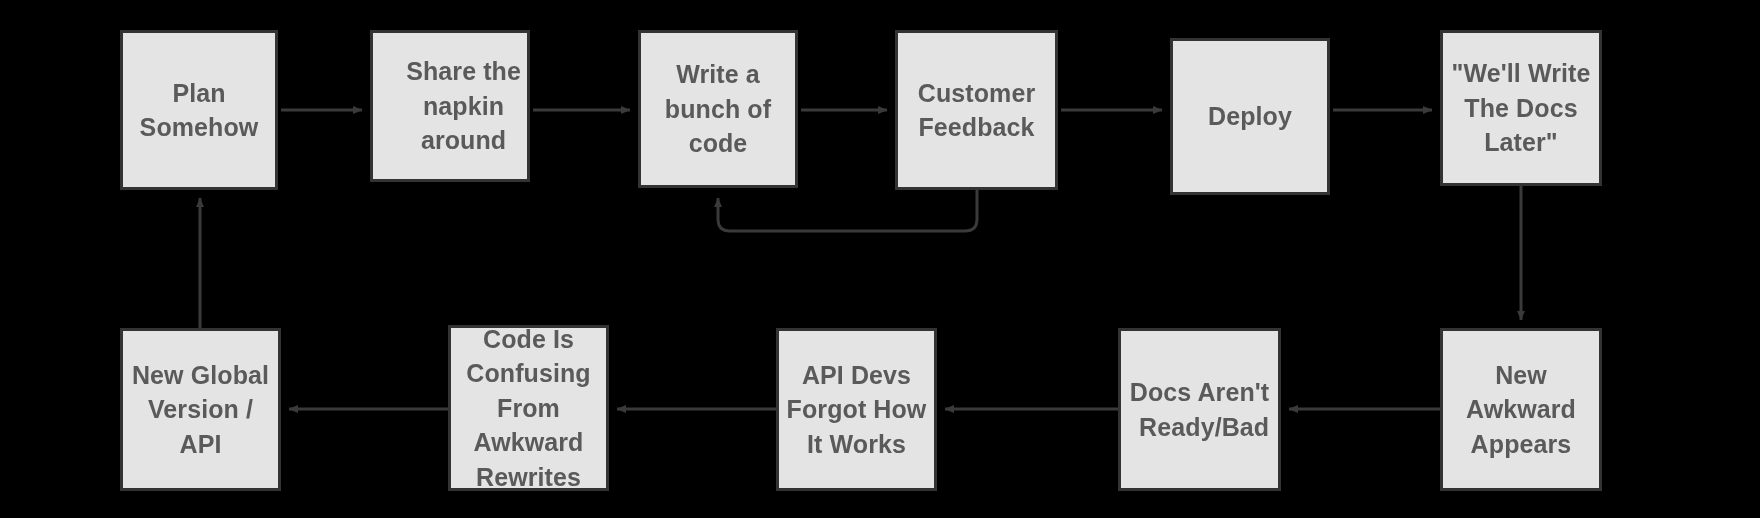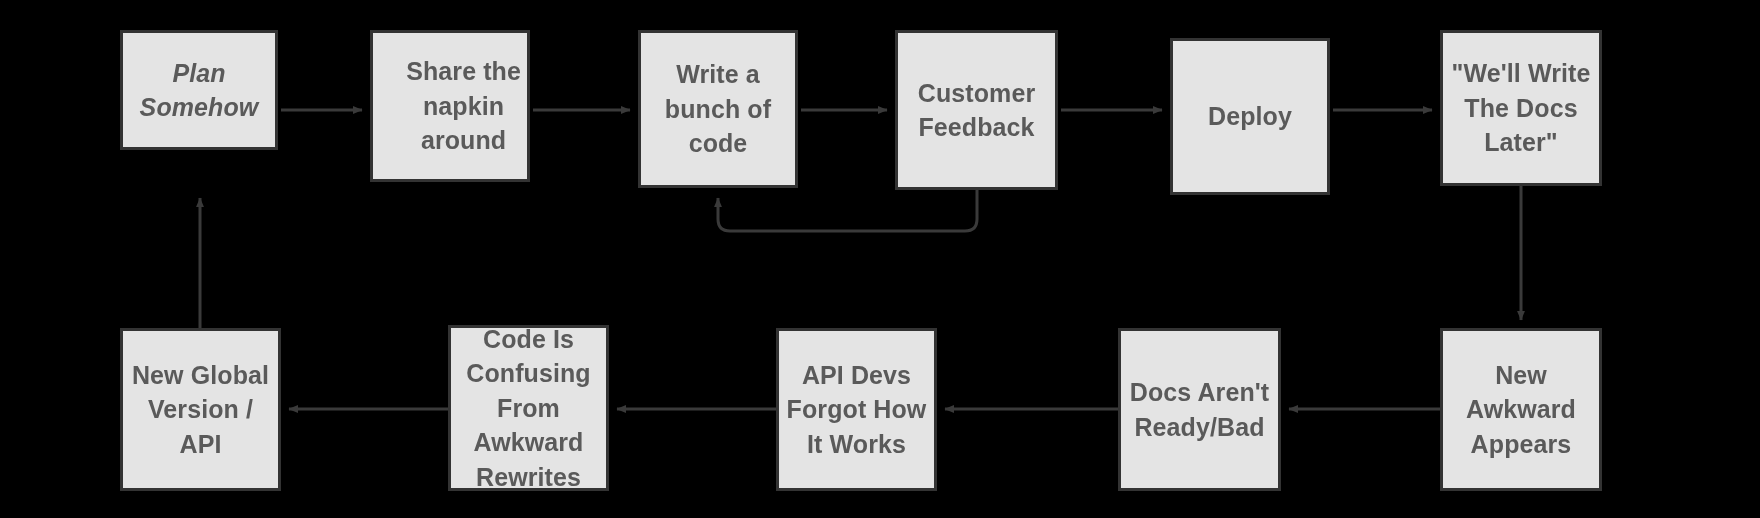--- a/index.html
+++ b/index.html
@@ -70,21 +70,21 @@
     <line x1="1521" y1="186" x2="1521" y2="320" stroke="#3a3a3a" stroke-width="3" marker-end="url(#arrowend)"></line>
 
     <line x1="1440" y1="409" x2="1289" y2="409" stroke="#3a3a3a" stroke-width="3" marker-end="url(#arrowend)"></line>
     <line x1="1118" y1="409" x2="945" y2="409" stroke="#3a3a3a" stroke-width="3" marker-end="url(#arrowend)"></line>
     <line x1="776" y1="409" x2="617" y2="409" stroke="#3a3a3a" stroke-width="3" marker-end="url(#arrowend)"></line>
     <line x1="448" y1="409" x2="289" y2="409" stroke="#3a3a3a" stroke-width="3" marker-end="url(#arrowend)"></line>
 
     <line x1="200" y1="328" x2="200" y2="198" stroke="#3a3a3a" stroke-width="3" marker-end="url(#arrowend)"></line>
   </svg>
 
-  <div class="node" style="left: 120px; top: 30px; width: 158px; height: 120px; background: rgb(228, 228, 228); border-color: rgb(51, 51, 51); color: rgb(90, 90, 90); font-style: italic;">
+  <div class="node" style="left: 120px; top: 30px; width: 158px; height: 160px; background: rgb(228, 228, 228); border-color: rgb(51, 51, 51); color: rgb(90, 90, 90);">
     <span class="node-label">Plan
 Somehow</span>
   </div>
 
   <div class="node" style="left: 370px; top: 30px; width: 160px; height: 152px; background: rgb(228, 228, 228); border-color: rgb(51, 51, 51); color: rgb(90, 90, 90); justify-content: flex-end;">
     <span class="node-label">Share the
 napkin
 around</span>
   </div>
 
@@ -108,21 +108,21 @@
 The Docs
 Later"</span>
   </div>
 
   <div class="node" style="left: 1440px; top: 328px; width: 162px; height: 163px; background: rgb(228, 228, 228); border-color: rgb(51, 51, 51); color: rgb(90, 90, 90);">
     <span class="node-label">New
 Awkward
 Appears</span>
   </div>
 
-  <div class="node" style="left: 1118px; top: 328px; width: 163px; height: 163px; background: rgb(228, 228, 228); border-color: rgb(51, 51, 51); color: rgb(90, 90, 90);">
+  <div class="node" style="left: 1118px; top: 328px; width: 163px; height: 163px; background: rgb(228, 228, 228); border-color: rgb(51, 51, 51); color: rgb(90, 90, 90); text-align: right;">
     <span class="node-label">Docs Aren't
 Ready/Bad</span>
   </div>
 
   <div class="node" style="left: 776px; top: 328px; width: 161px; height: 163px; background: rgb(228, 228, 228); border-color: rgb(51, 51, 51); color: rgb(90, 90, 90);">
     <span class="node-label">API Devs
 Forgot How
 It Works</span>
   </div>
 

